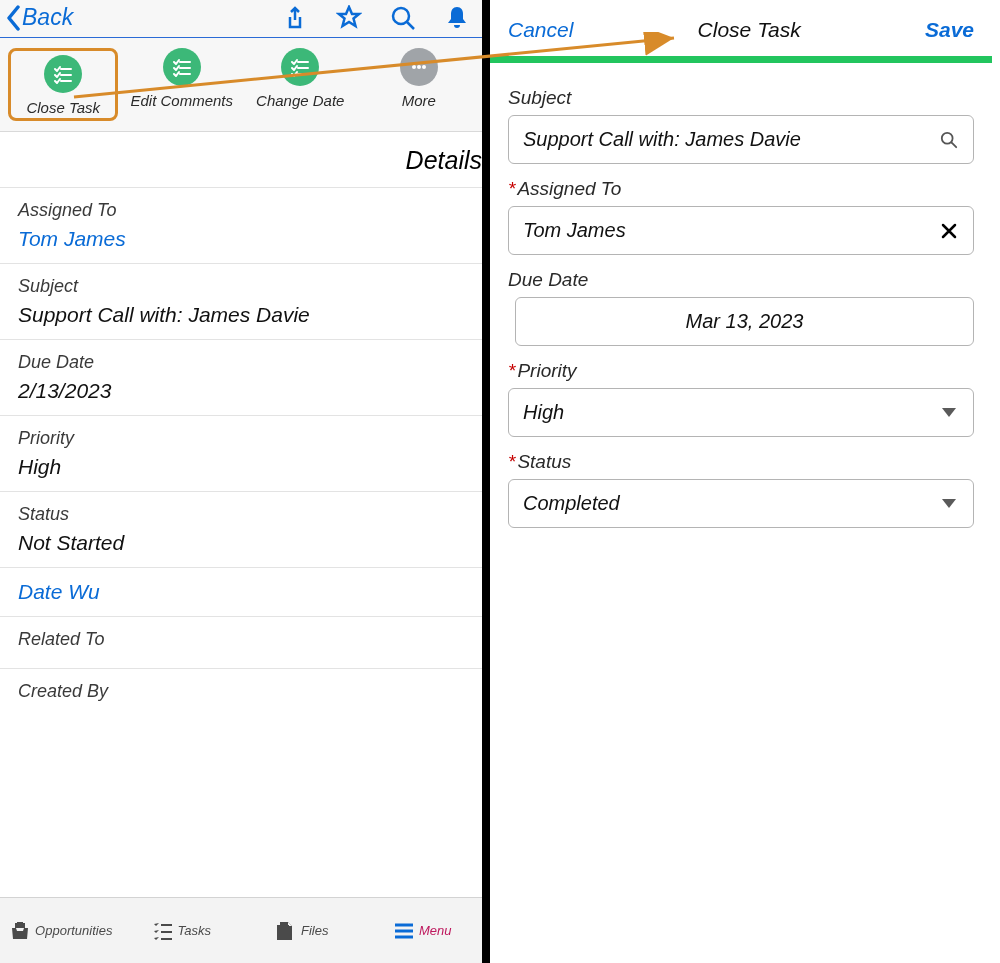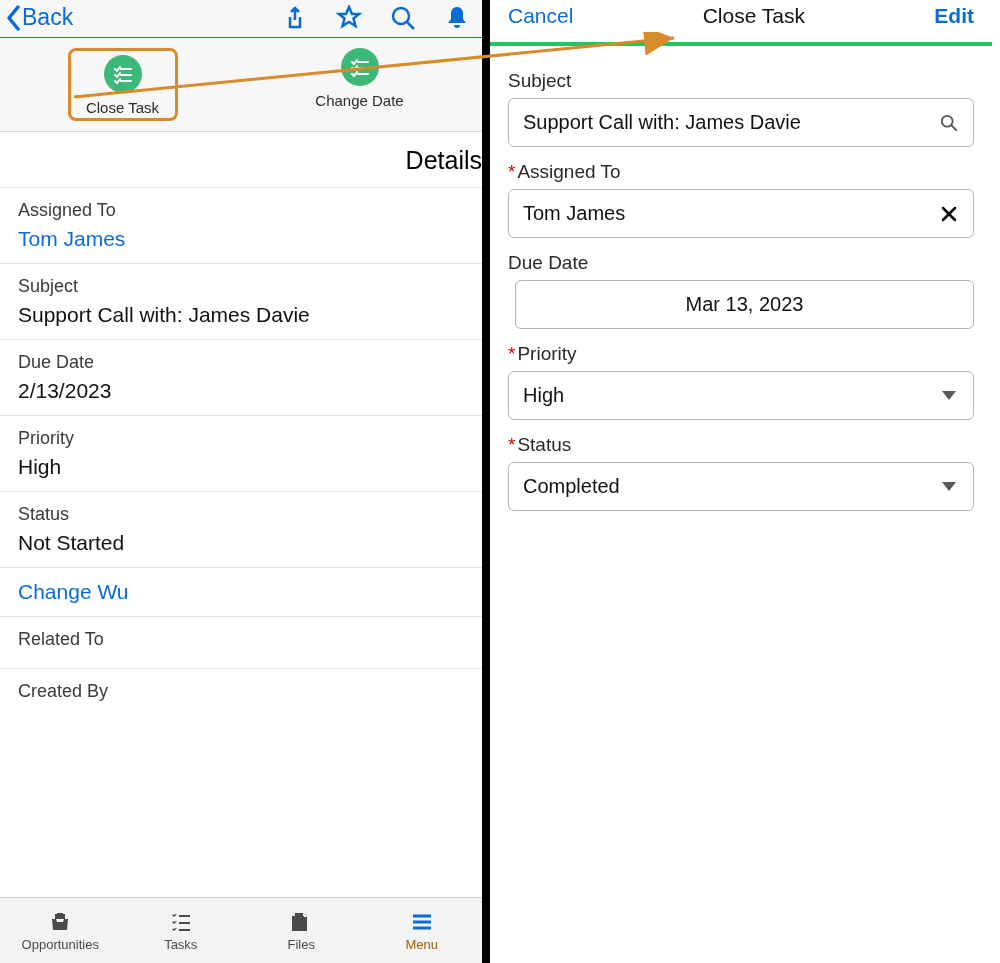--- a/index.html
+++ b/index.html
@@ -9,20 +9,21 @@
     background: #fff;
     width: 1000px;
     height: 963px;
     display: flex;
     position: relative;
   }
   .pane {
     height: 963px;
     position: relative;
     overflow: hidden;
+    font-style: italic;
   }
   .left-pane  { width: 490px; border-right: 8px solid #000; background:#fff;}
   .right-pane { width: 502px; }
 
   
   .l-header {
     display:flex; align-items:center; justify-content:space-between;
     padding: 4px 12px 6px 6px;
     background:#f7f7f7;
     border-bottom:1px solid #2a6bd6;
@@ -64,33 +65,33 @@
   .dlabel { font-size:18px; color:#3a3a3a; margin-bottom:6px;}
   .dvalue { font-size:21px; color:#111; }
   .dvalue.link { color:#0a6bd6; }
 
   .tabbar {
     position:absolute; bottom:0; left:0; right:0; height:66px;
     background:#f3f3f3; border-top:1px solid #d3d3d3;
     display:flex;
   }
   .tab {
-    flex:1; display:flex; flex-direction:column; align-items:center; justify-content:center;
+    flex:1; display:flex; flex-direction:row; align-items:center; justify-content:center;
     font-size:13px; color:#4a4a4a; gap:3px; cursor:pointer;
   }
-  .tab.active { color:#a16207; }
+  .tab.active { color:#be185d; }
   .tab svg { width:24px; height:24px; }
   .tab-gray { fill:#4a4a4a; }
   .tab-blue { stroke:#0a6bd6; fill:none;}
 
   
   .r-header {
     display:flex; align-items:center; justify-content:space-between;
-    padding: 4px 18px 14px;
-    border-bottom:4px solid #22c55e;
+    padding: 18px 18px 14px;
+    border-bottom:7px solid #22c55e;
   }
   .r-header .cancel { color:#0a6bd6; font-size:21px; cursor:pointer;}
   .r-header .title  { font-size:21px; color:#111;}
   .r-header .save   { color:#0a6bd6; font-size:21px; font-weight:700; cursor:pointer;}
 
   .form { padding: 10px 18px;}
   .flabel { font-size:19px; color:#2a2a2a; margin:14px 0 6px;}
   .req::before { content:"*"; color:#c60000; margin-right:2px;}
   .fieldbox {
     border:1px solid #b4b4b4; border-radius:6px;
@@ -160,21 +161,39 @@
           </svg>
       </div>
       <span>Close Task</span>
     </div>
     <div class="action">
       <div class="circ green">
         <svg viewBox="0 0 20 20">
             <path class="white-stroke" d="M2 5l2 2 3-4 M8 5h10 M2 11l2 2 3-4 M8 11h10 M2 17l2 2 3-4 M8 17h10"></path>
           </svg>
       </div>
+      <span>Edit Comments</span>
+    </div>
+    <div class="action">
+      <div class="circ green">
+        <svg viewBox="0 0 20 20">
+            <path class="white-stroke" d="M2 5l2 2 3-4 M8 5h10 M2 11l2 2 3-4 M8 11h10 M2 17l2 2 3-4 M8 17h10"></path>
+          </svg>
+      </div>
       <span>Change Date</span>
+    </div>
+    <div class="action">
+      <div class="circ gray">
+        <svg viewBox="0 0 20 20">
+            <circle class="white-fill" cx="5" cy="10" r="2"></circle>
+            <circle class="white-fill" cx="10" cy="10" r="2"></circle>
+            <circle class="white-fill" cx="15" cy="10" r="2"></circle>
+          </svg>
+      </div>
+      <span>More</span>
     </div>
   </div>
 
   <div class="details-title">Details</div>
 
   <div class="drow">
     <div class="dlabel">Assigned To</div>
     <div class="dvalue link">Tom James</div>
   </div>
   <div class="drow">
@@ -187,21 +206,21 @@
   </div>
   <div class="drow">
     <div class="dlabel">Priority</div>
     <div class="dvalue">High</div>
   </div>
   <div class="drow">
     <div class="dlabel">Status</div>
     <div class="dvalue">Not Started</div>
   </div>
   <div class="drow">
-    <div class="dvalue link">Change Wu</div>
+    <div class="dvalue link">Date Wu</div>
   </div>
   <div class="drow">
     <div class="dlabel">Related To</div>
   </div>
   <div class="drow" style="border-bottom:none">
     <div class="dlabel">Created By</div>
   </div>
 
   <div class="tabbar">
     <div class="tab">
@@ -233,21 +252,21 @@
         </svg>
       <span>Menu</span>
     </div>
   </div>
 </div>
 
 <div class="pane right-pane">
   <div class="r-header">
     <div class="cancel">Cancel</div>
     <div class="title">Close Task</div>
-    <div class="save">Edit</div>
+    <div class="save">Save</div>
   </div>
 
   <div class="form">
     <div class="flabel">Subject</div>
     <div class="fieldbox">
       <span>Support Call with: James Davie</span>
       <span class="trail search-sm">
         <svg viewBox="0 0 20 20">
             <circle cx="8" cy="8" r="6"></circle>
             <line x1="13" y1="13" x2="18" y2="18"></line>

